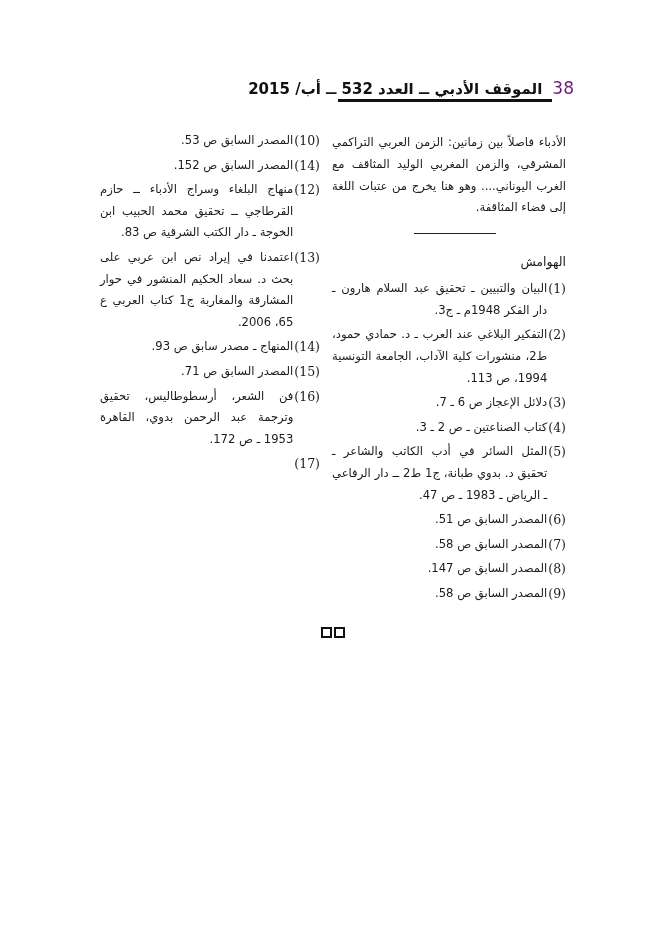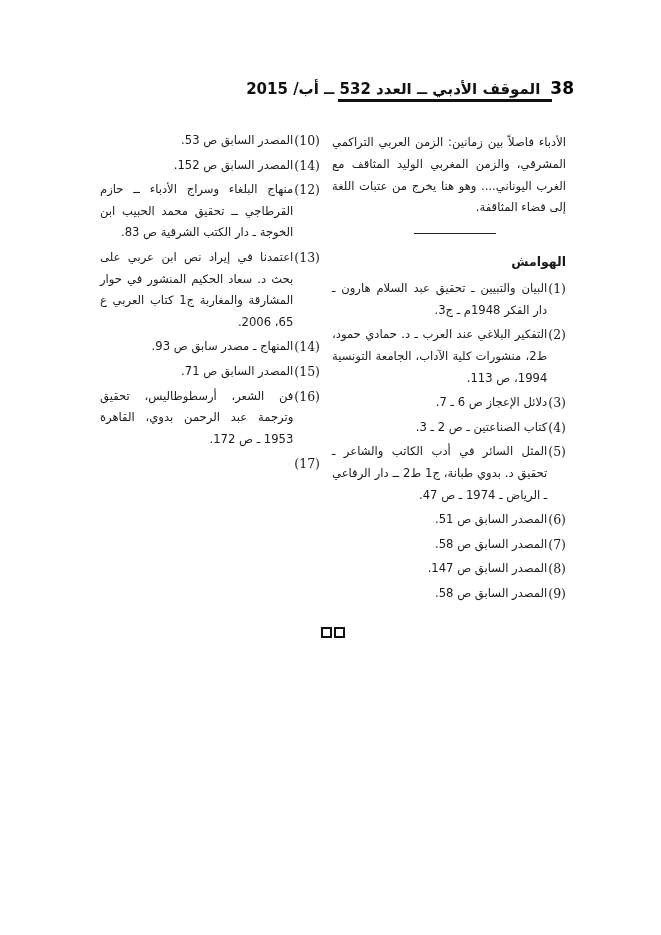--- a/index.html
+++ b/index.html
@@ -28,24 +28,24 @@
       left: 338px;
       width: 236px;
       height: 22px;
       direction: rtl;
       display: flex;
       align-items: flex-end;
       gap: 10px;
     }
     .page-number {
       font-family: "DejaVu Sans", sans-serif;
-      font-weight: bold;
+      font-weight: normal;
       font-size: 17px;
       line-height: 20px;
-      color: #000000;
+      color: #701a75;
     }
     .journal-meta {
       font-family: "DejaVu Sans", sans-serif;
       font-weight: bold;
       font-size: 15px;
       line-height: 18px;
       color: #111;
       white-space: nowrap;
     }
     .header-rule {
@@ -84,21 +84,21 @@
     }
     .separator {
       width: 82px;
       height: 1px;
       background: #222;
       margin: 14px auto 18px auto;
       position: relative;
       left: 6px;
     }
     .notes-heading {
-      font-weight: bold;
+      font-weight: normal;
       font-size: 12.5px;
       margin: 0 0 6px 0;
       line-height: 20px;
     }
     .note {
       display: flex;
       direction: rtl;
       margin: 0 0 3px 0;
     }
     .note-num {
@@ -156,21 +156,21 @@
     <div class="note">
       <span class="note-num">(3)</span>
       <span class="note-text">دلائل الإعجاز ص 6 ـ 7.</span>
     </div>
     <div class="note">
       <span class="note-num">(4)</span>
       <span class="note-text">كتاب الصناعتين ـ ص 2 ـ 3.</span>
     </div>
     <div class="note">
       <span class="note-num">(5)</span>
-      <span class="note-text">المثل السائر في أدب الكاتب والشاعر ـ تحقيق د. بدوي طبانة، ج1 ط2 ــ دار الرفاعي ـ الرياض ـ 1974 ـ ص 47.</span>
+      <span class="note-text">المثل السائر في أدب الكاتب والشاعر ـ تحقيق د. بدوي طبانة، ج1 ط2 ــ دار الرفاعي ـ الرياض ـ 1983 ـ ص 47.</span>
     </div>
     <div class="note">
       <span class="note-num">(6)</span>
       <span class="note-text">المصدر السابق ص 51.</span>
     </div>
     <div class="note">
       <span class="note-num">(7)</span>
       <span class="note-text">المصدر السابق ص 58.</span>
     </div>
     <div class="note">

